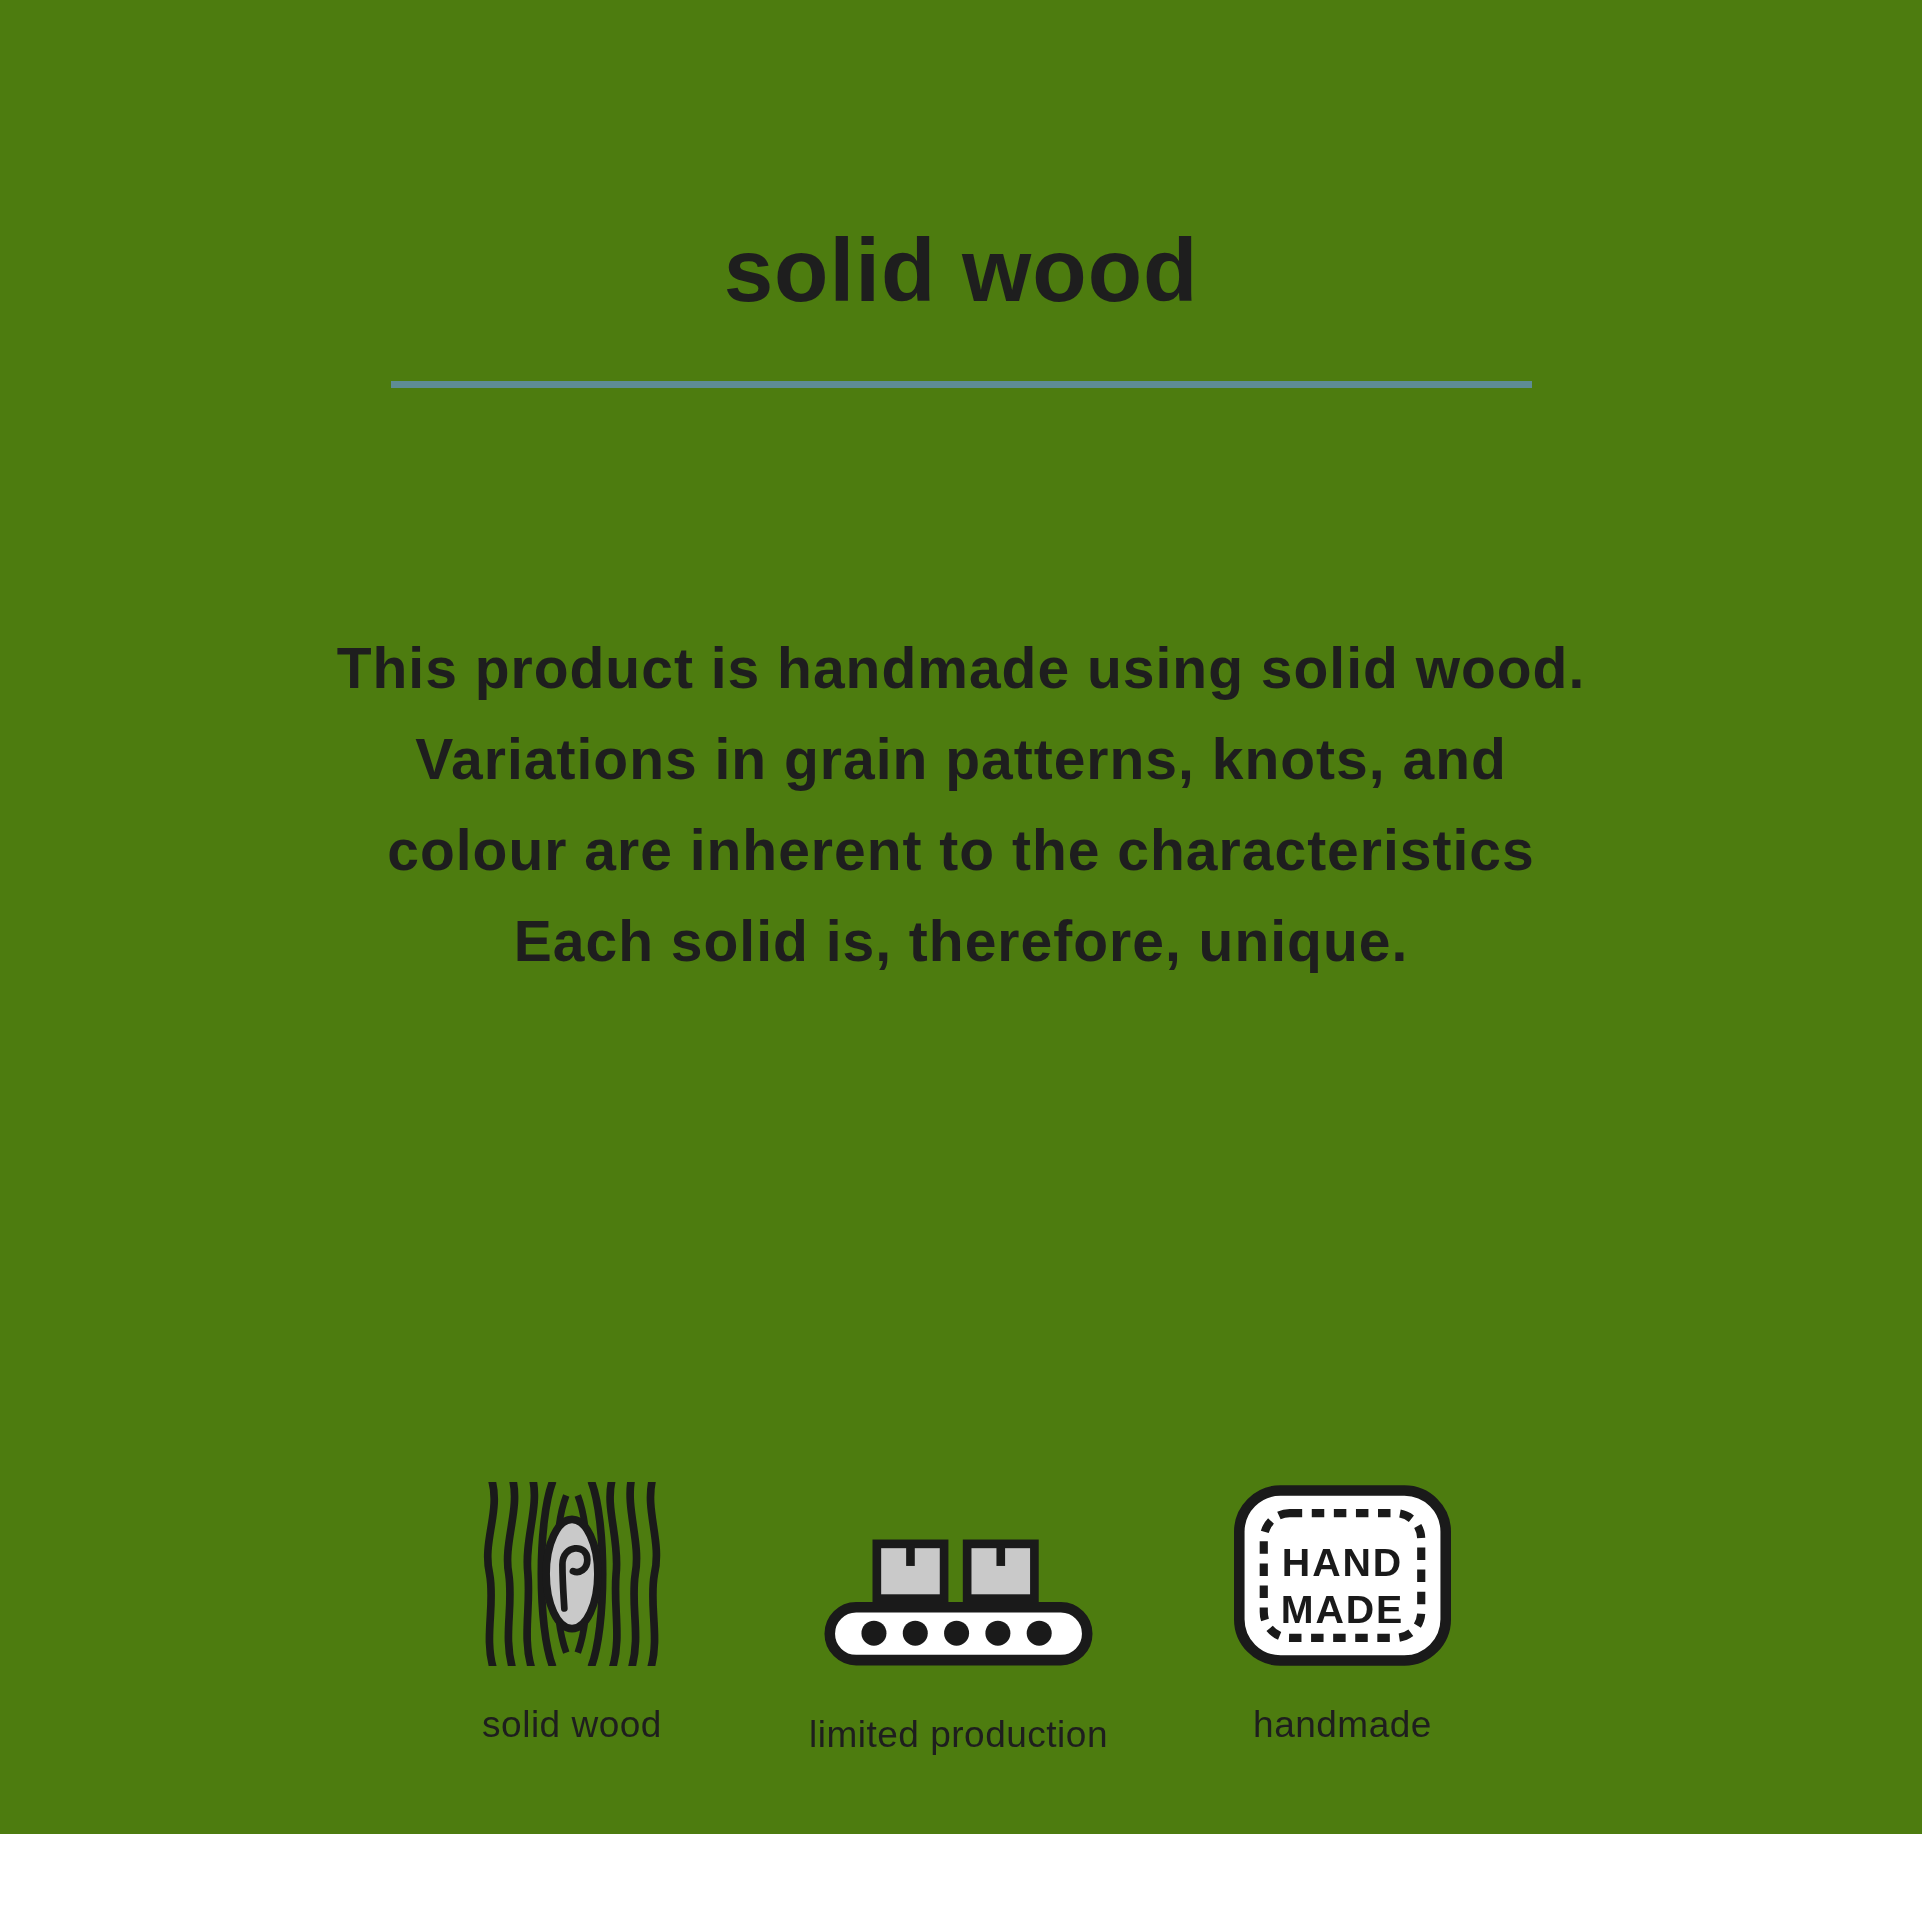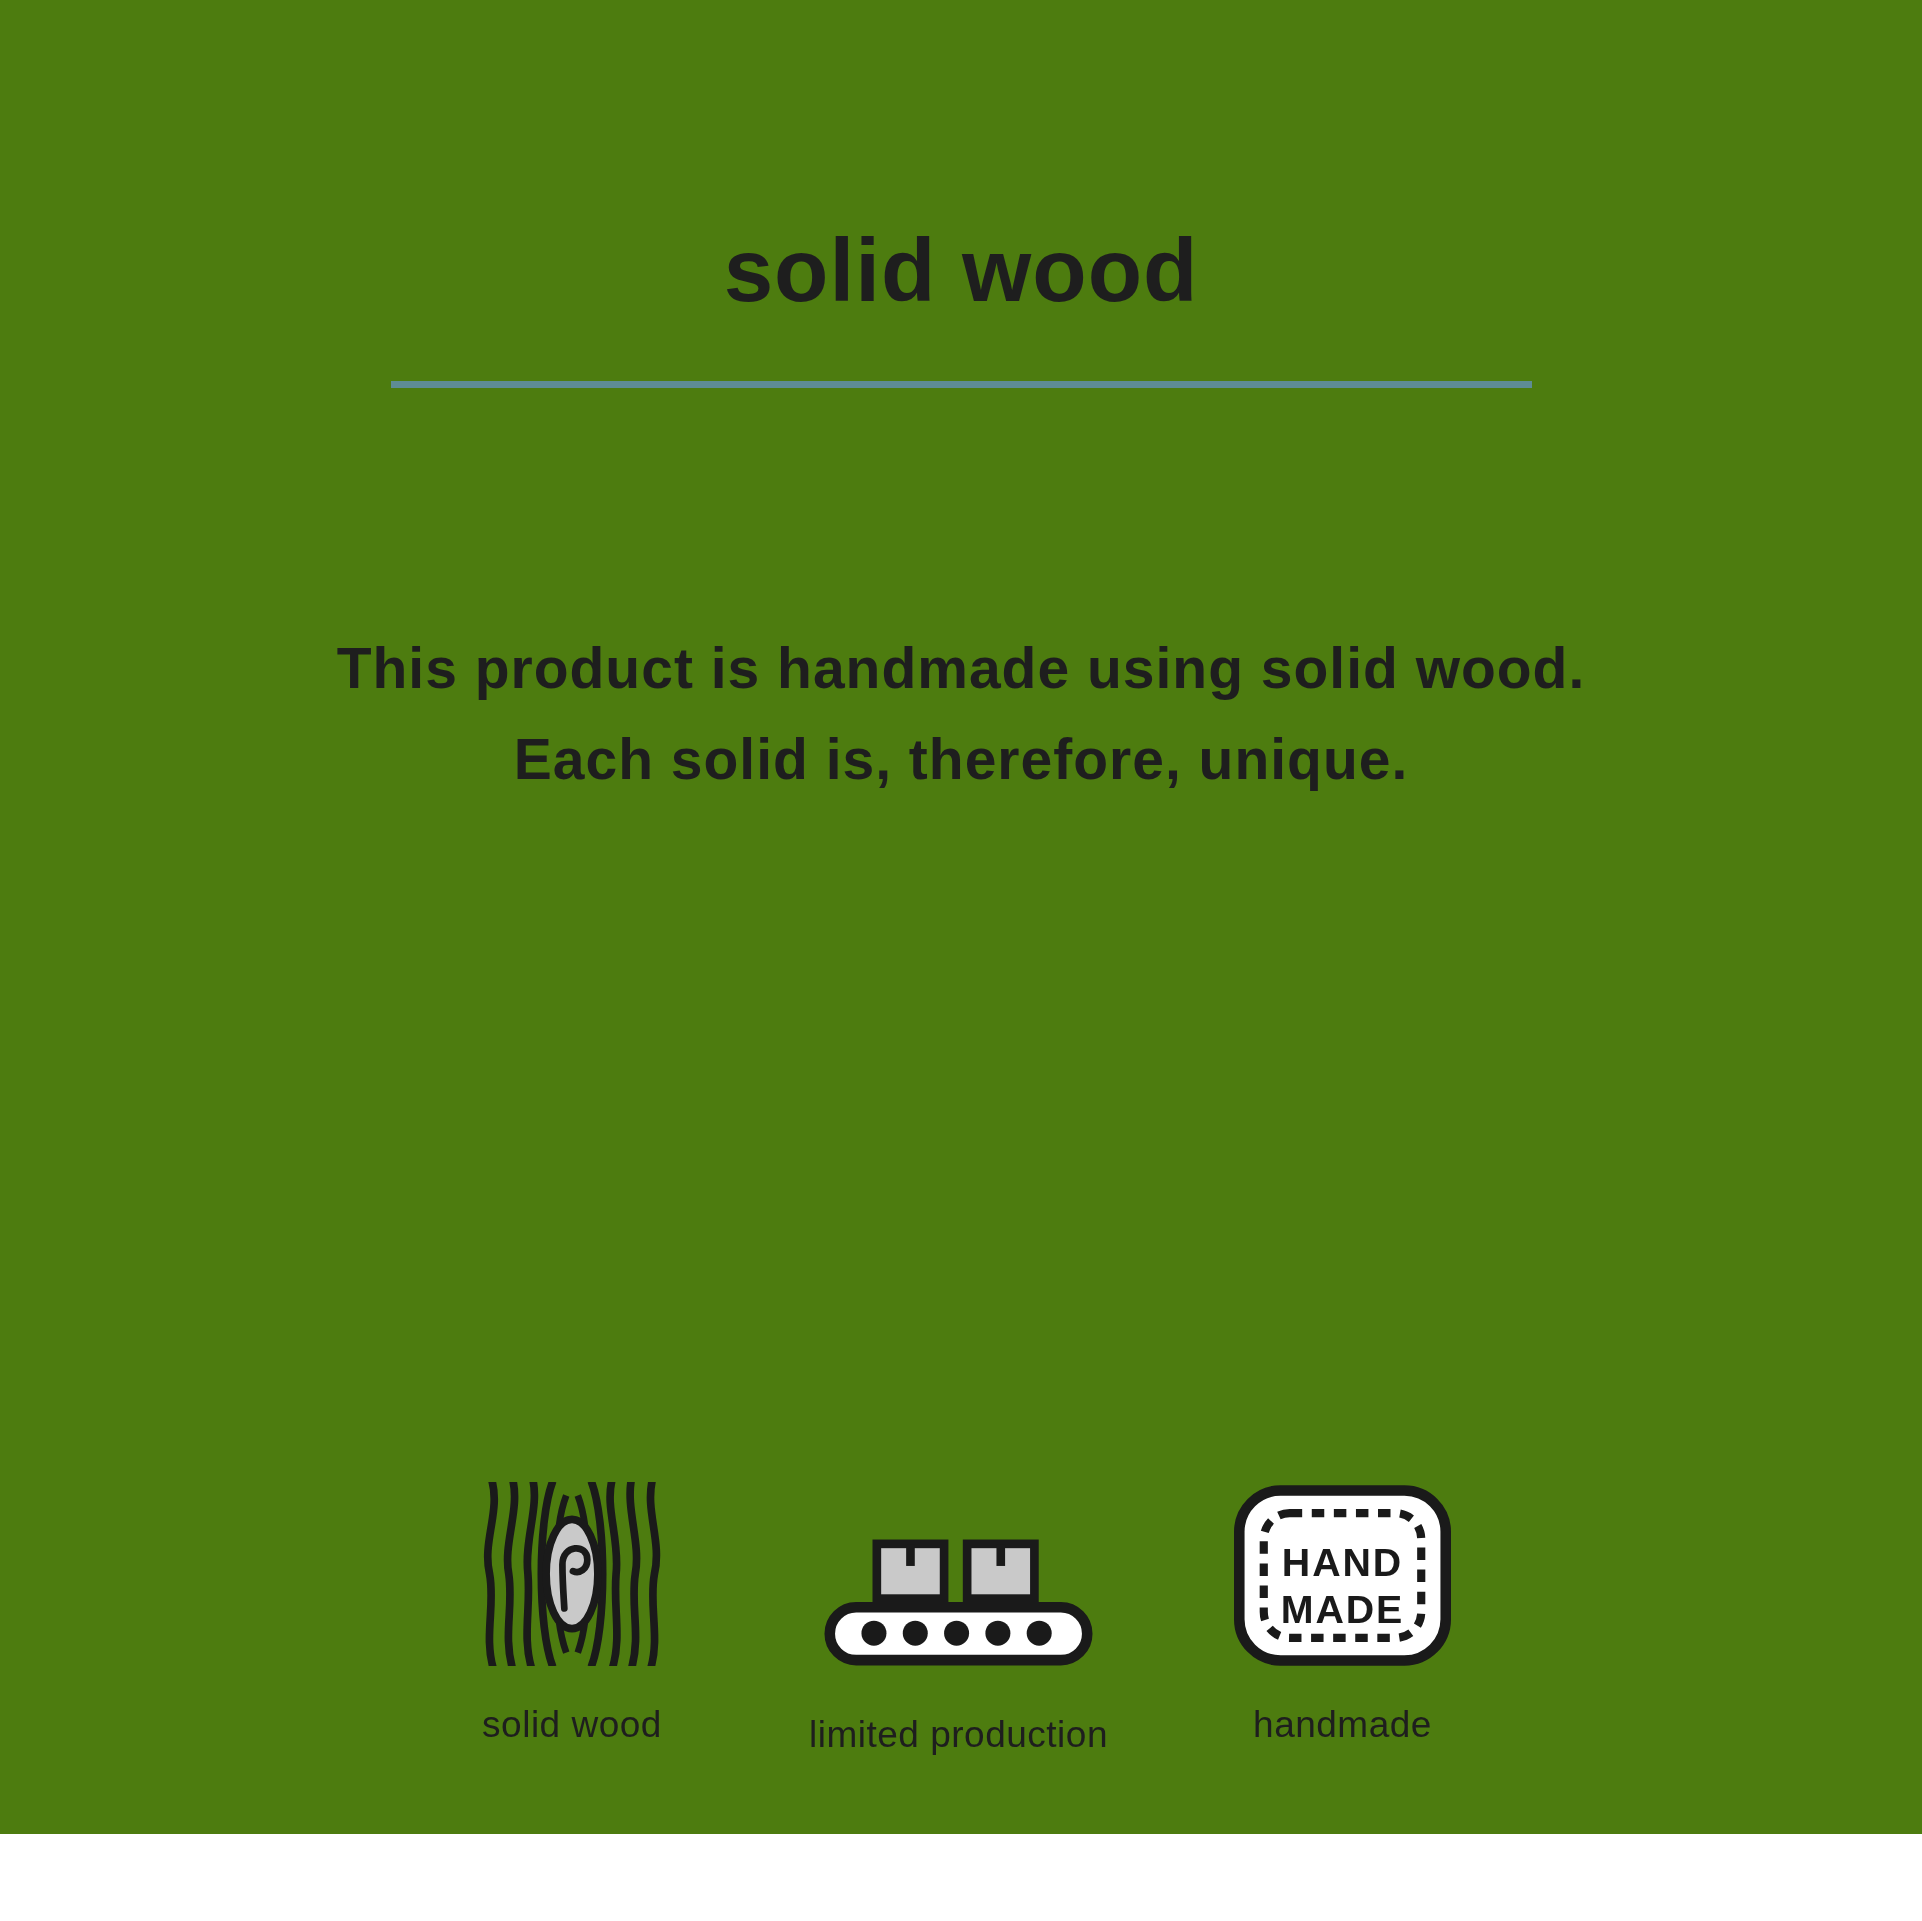--- a/index.html
+++ b/index.html
@@ -68,20 +68,22 @@
 <body>
 
 <div class="page" style="--divider-color: #5e8c94; --text-color: #1e1e1e; --icon-stroke: #1a1a1a; --icon-gray: #c9c9c9;">
 
   <div class="title">solid wood</div>
 
   <div class="divider"></div>
 
   <div class="description">
     <div>This product is handmade using solid wood.</div>
+    <div>Variations in grain patterns, knots, and</div>
+    <div>colour are inherent to the characteristics</div>
     <div>Each solid is, therefore, unique.</div>
   </div>
 
   <div class="feature" style="left:480px;width:184px;">
     <div class="icon-box">
       <svg width="184" height="184" viewBox="0 0 192 192" fill="none">
         <g stroke="var(--icon-stroke,#1a1a1a)" stroke-width="8" fill="none">
           <path d="M12,-3 C22,30 2,62 10,96 C16,128 4,162 14,195"></path>
           <path d="M34,-3 C42,28 24,64 30,96 C35,130 24,160 34,195"></path>
           <path d="M55,-3 C62,26 46,60 50,96 C53,132 44,162 54,195"></path>

